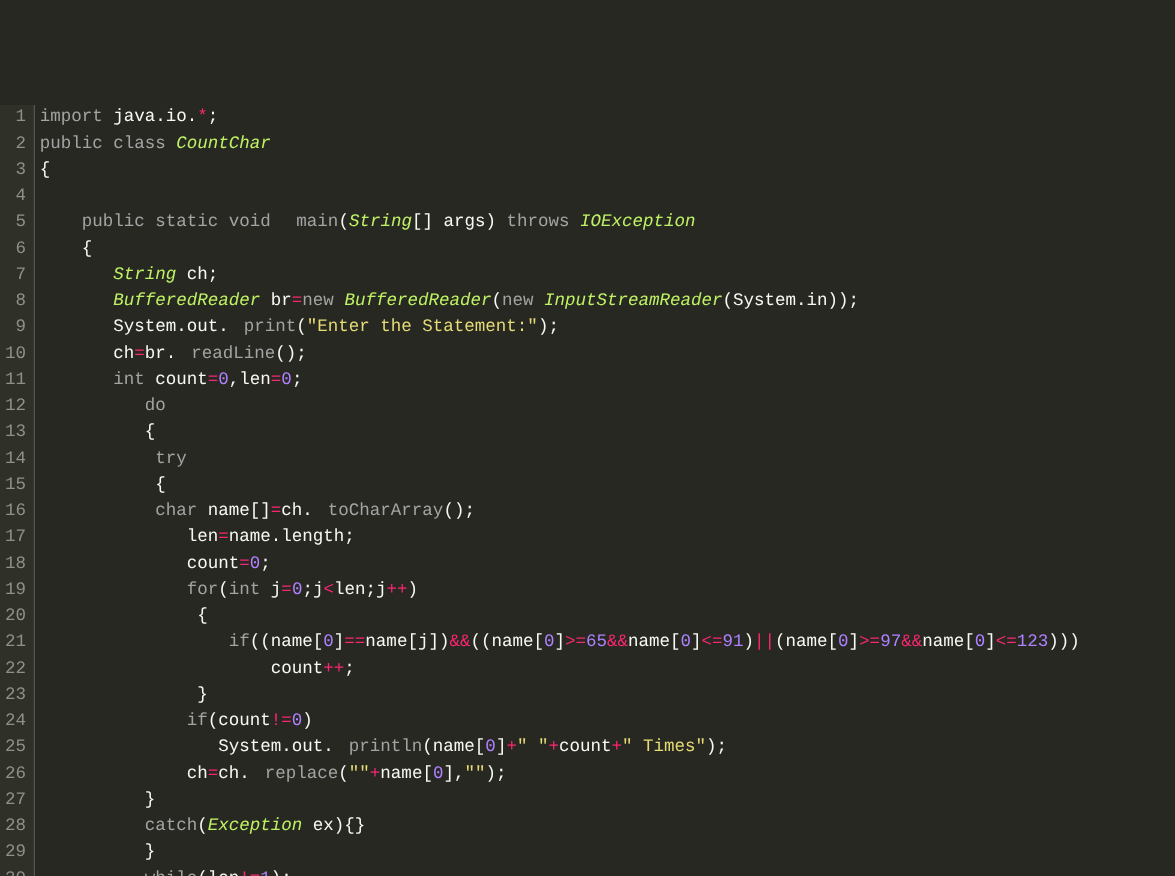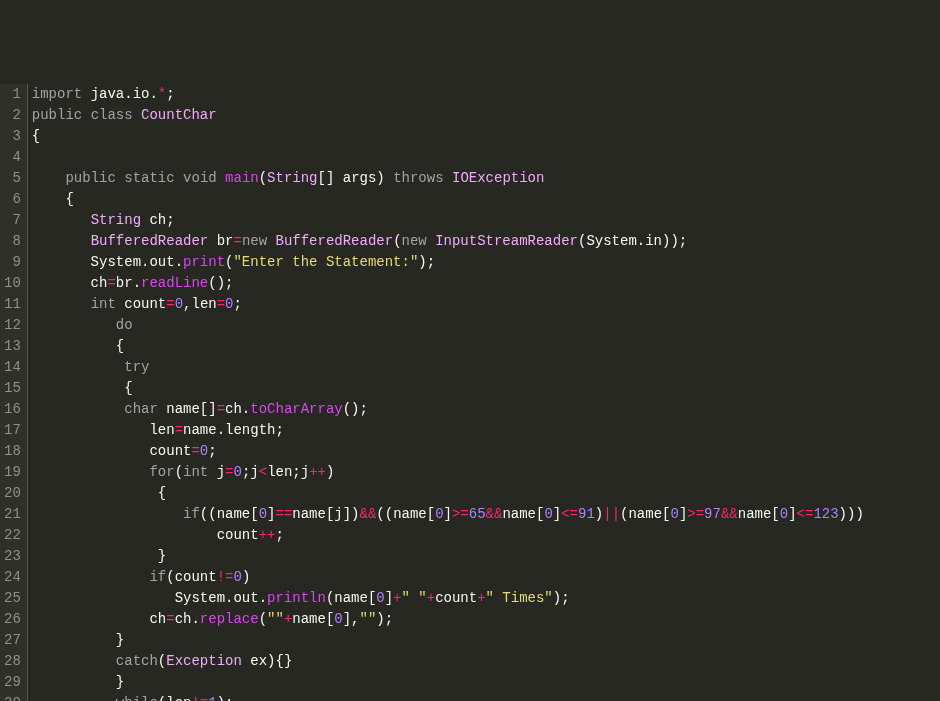--- a/index.html
+++ b/index.html
@@ -27,22 +27,22 @@
     flex: 0 0 auto;
     min-width: 24px;
     border-right: 1px solid #555651;
   }
   .code {
     padding-left: 4px;
     flex: 1 1 auto;
   }
   .line { height: 21px; }
   .kw   { color: #a3a3a3; }       
-  .type { color: #f0abfc; } 
-  .fn   { color: #d946ef; }       
+  .type { color: #bef264; font-style: italic; } 
+  .fn   { color: #a3a3a3; margin-left: 12px; }       
   .str  { color: #e6db74; }       
   .num  { color: #ae81ff; }       
   .op   { color: #f92672; }       
   .plain{ color: #f8f8f2; }
 </style>
 </head>
 <body>
 
 
 

